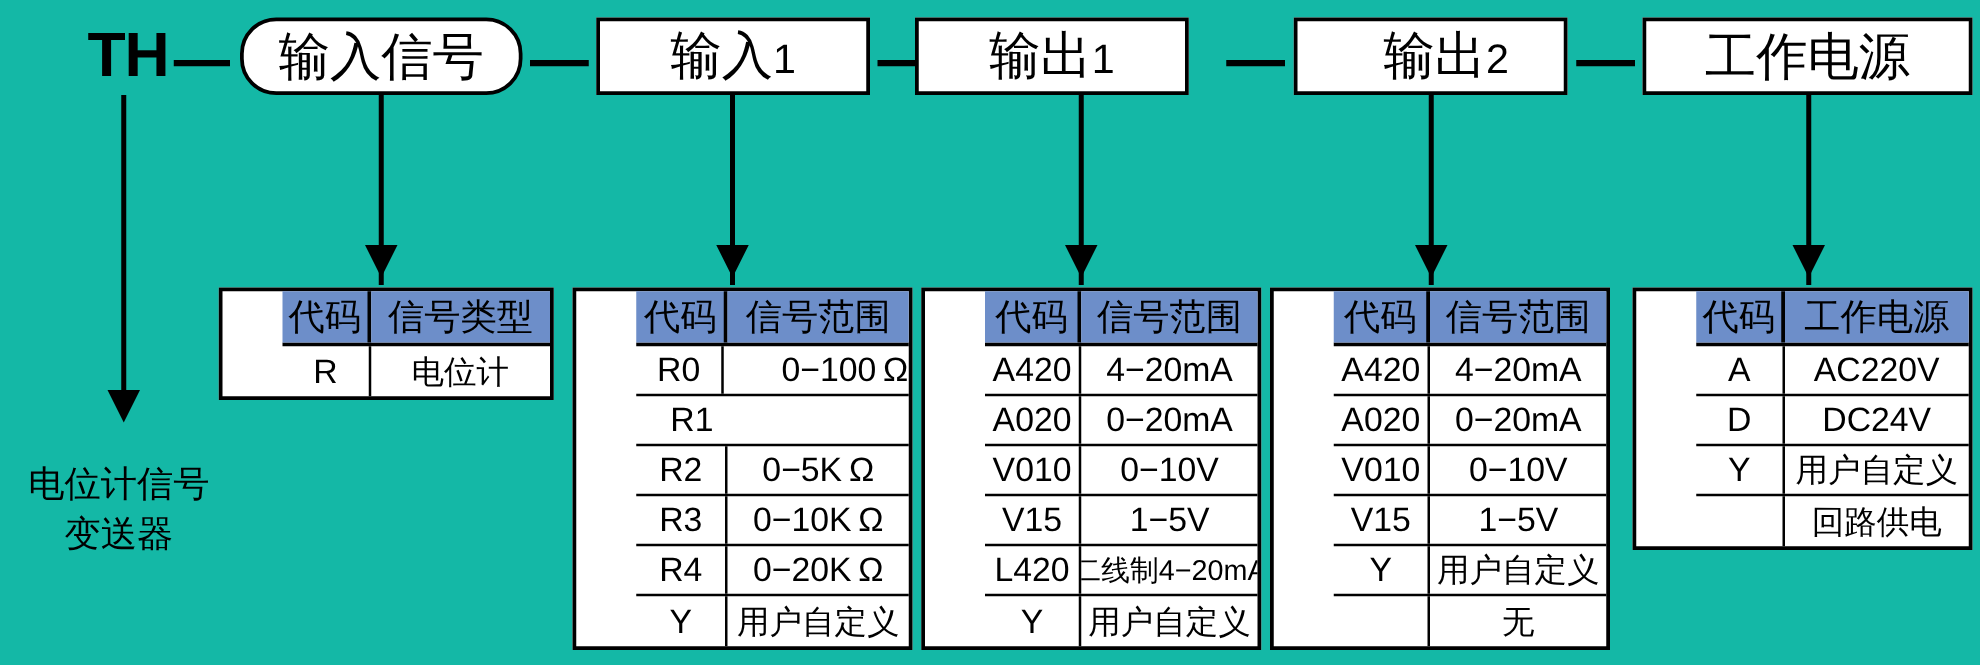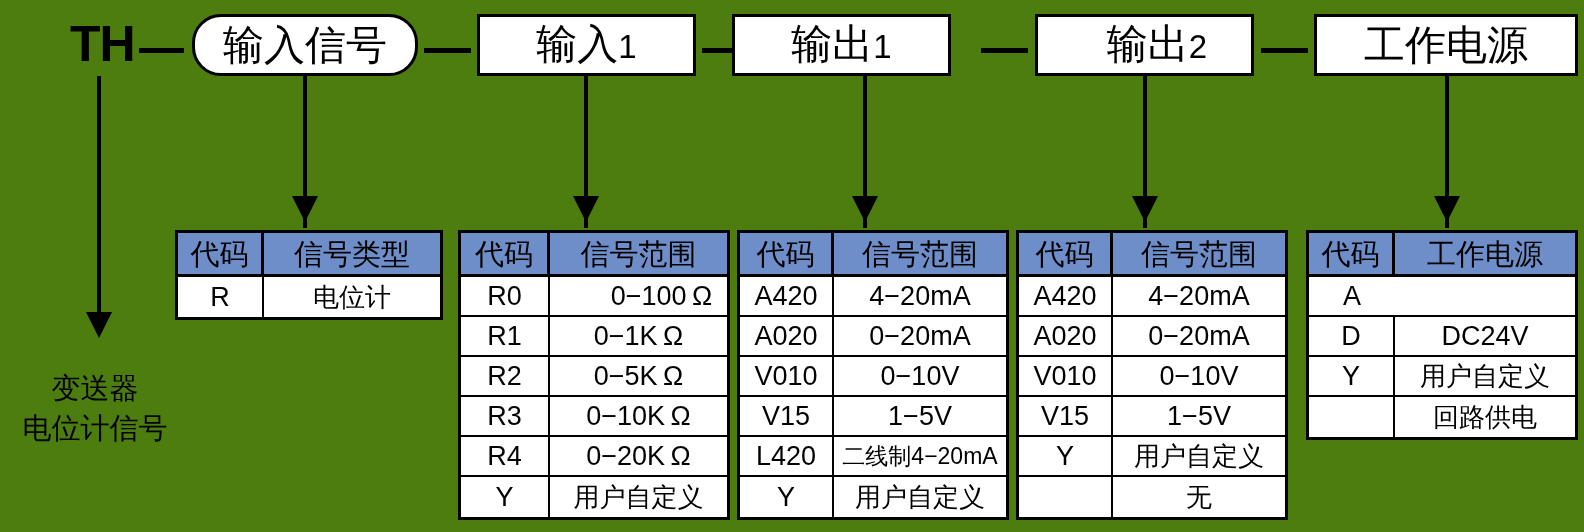--- a/index.html
+++ b/index.html
@@ -6,21 +6,21 @@
   body{
     font-family:"Liberation Sans","DejaVu Sans",sans-serif;
     color:#000;
     -webkit-font-smoothing:antialiased;
   }
   #root{
     position:relative;
     width:1584px;
     height:532px;
     overflow:hidden;
-    background:#4d7c0f;
+    background:#14b8a6;
   }
 
   
   .code-row{
     position:absolute;
     left:0; top:0;
     width:1584px; height:92px;
   }
   .prefix{
     position:absolute;
@@ -73,20 +73,21 @@
   .tbl{
     position:absolute;
     border:3px solid #000;
     box-sizing:border-box;
     background:#fff;
   }
   .tr{
     display:flex;
     box-sizing:border-box;
     border-bottom:2px solid #000;
+    margin-left:48px;
   }
   .tr:last-child{border-bottom:none;}
   .tr.head{
     border-bottom:3px solid #000;
   }
   .td{
     box-sizing:border-box;
     display:flex;
     align-items:center;
     justify-content:center;
@@ -163,22 +164,22 @@
   <div class="conn" style="left:863px;top:76px;height:152px;"></div>
   <div class="arrowhead" style="left:852px;top:196px;"></div>
 
   <div class="conn" style="left:1143px;top:76px;height:152px;"></div>
   <div class="arrowhead" style="left:1132px;top:196px;"></div>
 
   <div class="conn" style="left:1445px;top:76px;height:152px;"></div>
   <div class="arrowhead" style="left:1434px;top:196px;"></div>
 
   <div class="caption">
+    <div>电位计信号</div>
     <div>变送器</div>
-    <div>电位计信号</div>
   </div>
 
   <div class="tbl" style="left:175px;top:230px;width:268px;">
     <div class="tr head" style="height:44px;">
       <div class="td" style="width:86px;">代码</div>
       <div class="td" style="width:176px;">信号类型</div>
     </div>
     <div class="tr" style="height:40px;">
       <div class="td" style="width:86px;">R</div>
       <div class="td cn" style="width:176px;">电位计</div>
@@ -189,21 +190,20 @@
     <div class="tr head" style="height:44px;">
       <div class="td" style="width:89px;">代码</div>
       <div class="td" style="width:177px;">信号范围</div>
     </div>
     <div class="tr" style="height:40px;">
       <div class="td" style="width:89px;">R0</div>
       <div class="td" style="width:177px;padding-left:46px;">0−100 Ω</div>
     </div>
     <div class="tr" style="height:40px;">
       <div class="td" style="width:89px;">R1</div>
-      <div class="td" style="width:177px;">0−1K Ω</div>
     </div>
     <div class="tr" style="height:40px;">
       <div class="td" style="width:89px;">R2</div>
       <div class="td" style="width:177px;">0−5K Ω</div>
     </div>
     <div class="tr" style="height:40px;">
       <div class="td" style="width:89px;">R3</div>
       <div class="td" style="width:177px;">0−10K Ω</div>
     </div>
     <div class="tr" style="height:40px;">
@@ -278,20 +278,21 @@
     </div>
   </div>
 
   <div class="tbl" style="left:1306px;top:230px;width:272px;">
     <div class="tr head" style="height:44px;">
       <div class="td" style="width:86px;">代码</div>
       <div class="td" style="width:180px;">工作电源</div>
     </div>
     <div class="tr" style="height:40px;">
       <div class="td" style="width:86px;">A</div>
+      <div class="td" style="width:180px;">AC220V</div>
     </div>
     <div class="tr" style="height:40px;">
       <div class="td" style="width:86px;">D</div>
       <div class="td" style="width:180px;">DC24V</div>
     </div>
     <div class="tr" style="height:40px;">
       <div class="td" style="width:86px;">Y</div>
       <div class="td cn" style="width:180px;">用户自定义</div>
     </div>
     <div class="tr" style="height:40px;">

